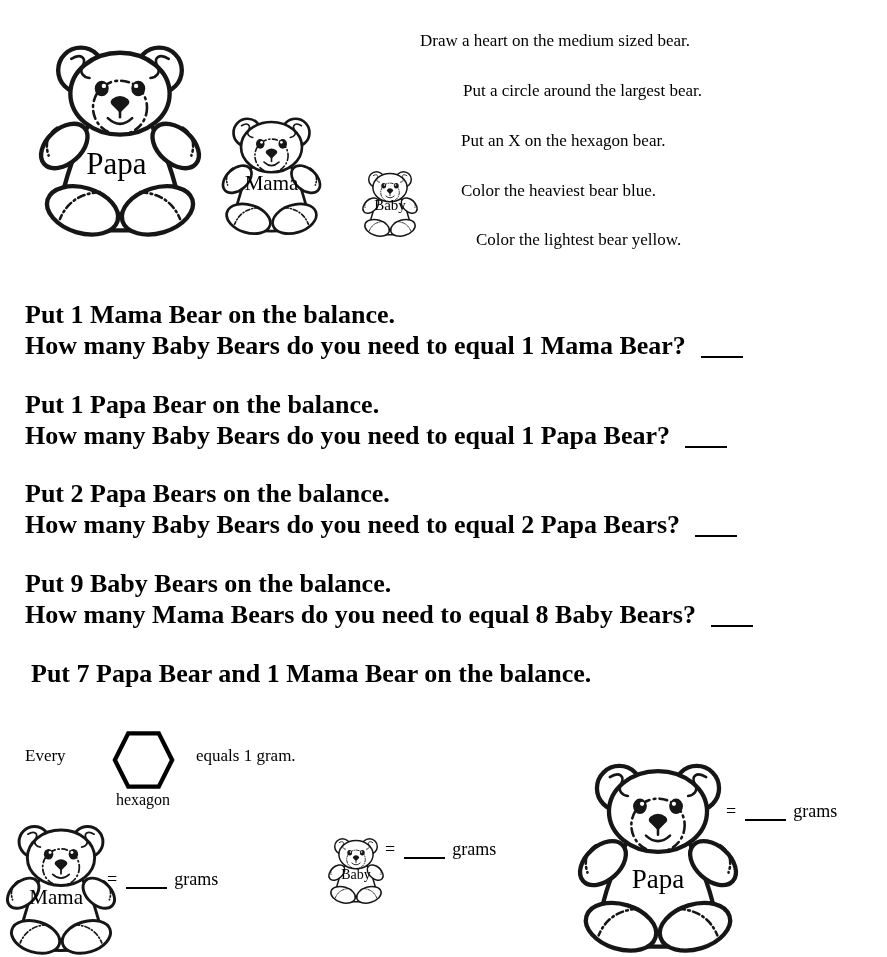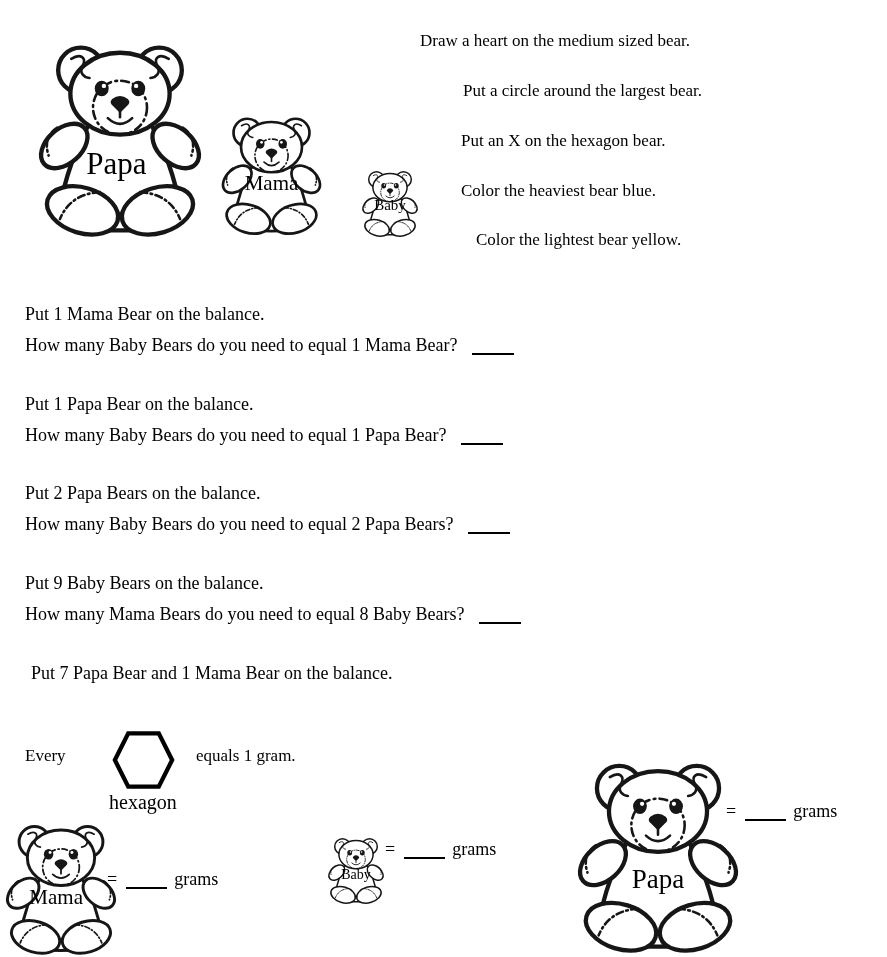--- a/index.html
+++ b/index.html
@@ -35,33 +35,33 @@
   .pos-i2{left:461px;top:131px;}
   .pos-i3{left:461px;top:181px;}
   .pos-i4{left:461px;top:230px;margin-left:15px;}
   
   .qblock{position:absolute;}
   .q-0{left:25px;top:299px;}
   .q-1{left:25px;top:389px;}
   .q-2{left:25px;top:478px;}
   .q-3{left:25px;top:568px;}
   .q-4{left:31px;top:658px;}
-  .qline{font-size:18px;line-height:31px;white-space:nowrap;}
+  .qline{font-size:26px;line-height:31px;white-space:nowrap;font-weight:bold;}
   
   .blank{
     display:inline-block;height:2px;background:#000000;
     vertical-align:baseline;transform:translateY(4px);
   }
   .q-blank{width:42px;margin-left:15px;}
   
   .pos-every{left:25px;top:746px;}
   .hex-svg{position:absolute;left:112px;top:730px;width:63px;height:60px;}
   .hex-label{
     position:absolute;left:101px;top:791px;width:84px;
-    font-size:20px;text-align:center;white-space:nowrap;
+    font-size:16px;text-align:center;white-space:nowrap;
   }
   .pos-equals-gram{left:196px;top:746px;}
   
   .eq{position:absolute;font-size:18px;white-space:nowrap;}
   .eq .blank{width:41px;margin-left:9px;margin-right:7px;}
   .eq-mama{left:107px;top:869px;}
   .eq-baby{left:385px;top:839px;}
   .eq-papa{left:726px;top:801px;}
   .defs-svg{position:absolute;width:0;height:0;overflow:hidden;}
 </style>

